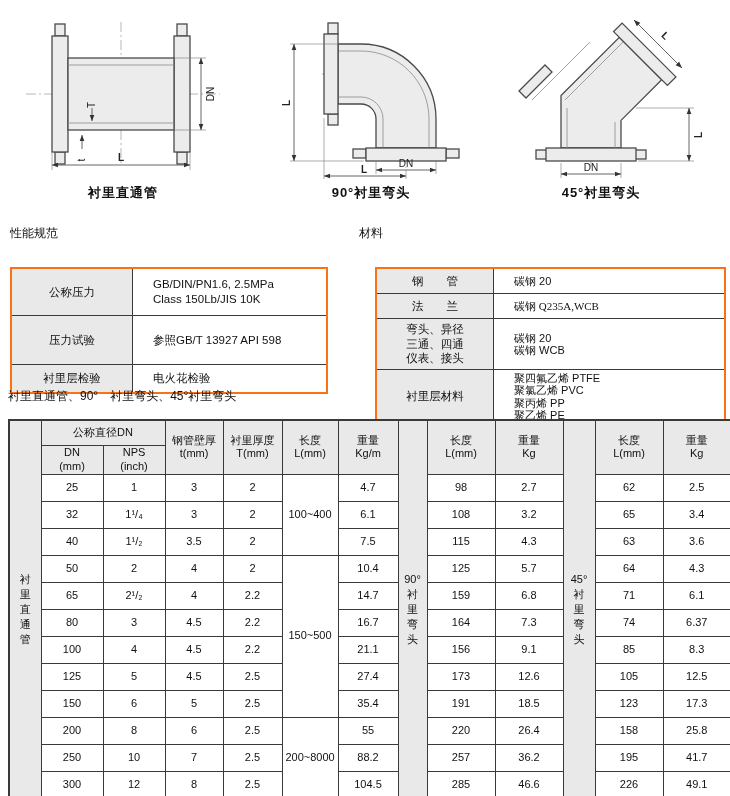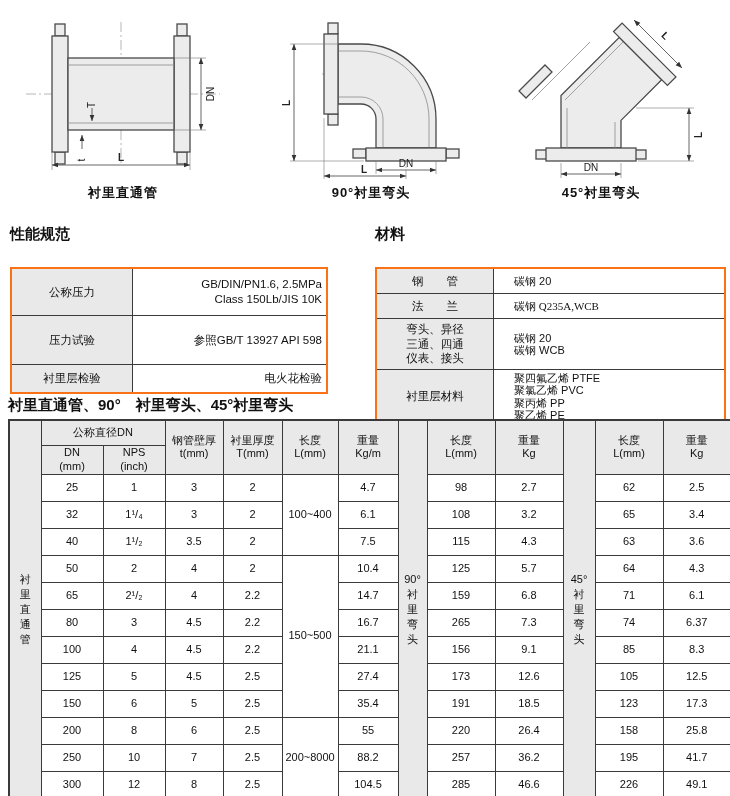--- a/index.html
+++ b/index.html
@@ -14,35 +14,35 @@
   #fig-90{left:256px;top:8px;}
   #fig-45{left:486px;top:8px;}
   .body-shape{fill:#ececec;stroke:#4a4a4a;stroke-width:1.3;}
   .lining{stroke:#8a8a8a;stroke-width:.8;fill:none;}
   .cl{stroke:#999;stroke-width:.7;stroke-dasharray:10 3 2 3;fill:none;}
   .dim{stroke:#555;stroke-width:.9;fill:none;}
   .ext{stroke:#777;stroke-width:.6;}
   svg text{font-size:10px;fill:#222;font-family:inherit;}
 
   
-  .sec-title{position:absolute;font-size:15px;font-weight:bold;}
+  .sec-title{position:absolute;font-size:12px;font-weight:normal;}
   #spec-title{left:10px;top:225px;}
-  #mat-title{left:375px;top:225px;}
-  #main-title{left:8px;top:396px;}
+  #mat-title{left:359px;top:225px;}
+  #main-title{left:8px;top:388px;}
 
   
   table{border-collapse:collapse;}
   .spec,.mat{position:absolute;top:267px;table-layout:fixed;border:2px solid #f97316;}
   .spec{left:10px;width:318px;}
   .mat{left:375px;width:351px;}
   .spec td,.mat td{border:1px solid #3a3a3a;font-size:11.5px;white-space:pre-line;vertical-align:middle;padding:2px 4px;}
   .spec td.label,.mat td.label{background:#e9e9e9;text-align:center;}
   .spec td.label{width:112px;}
   .mat td.label{width:108px;line-height:1.25;}
-  .spec td.value{text-align:right;line-height:1.3;padding-left:20px;}
+  .spec td.value{text-align:left;line-height:1.3;padding-left:20px;}
   .mat td.value{text-align:left;padding-left:20px;line-height:1.12;font-size:11px;}
   .spec tr:nth-child(1) td{height:42px;}
   .spec tr:nth-child(2) td{height:44px;}
   .spec tr:nth-child(3) td{height:23px;}
   .spec tr:nth-child(4) td{height:23px;}
   .mat tr:nth-child(1) td{height:20px;}
   .mat tr:nth-child(2) td{height:20px;font-family:Liberation Serif, serif;}
   .mat tr:nth-child(3) td{height:46px;}
   .mat tr:nth-child(4) td{height:42px;}
 
@@ -309,21 +309,21 @@
           <td>6.8</td>
           <td>71</td>
           <td>6.1</td>
         </tr>
         <tr class="dr">
           <td>80</td>
           <td>3</td>
           <td>4.5</td>
           <td>2.2</td>
           <td>16.7</td>
-          <td>265</td>
+          <td>164</td>
           <td>7.3</td>
           <td>74</td>
           <td>6.37</td>
         </tr>
         <tr class="dr">
           <td>100</td>
           <td>4</td>
           <td>4.5</td>
           <td>2.2</td>
           <td>21.1</td>

